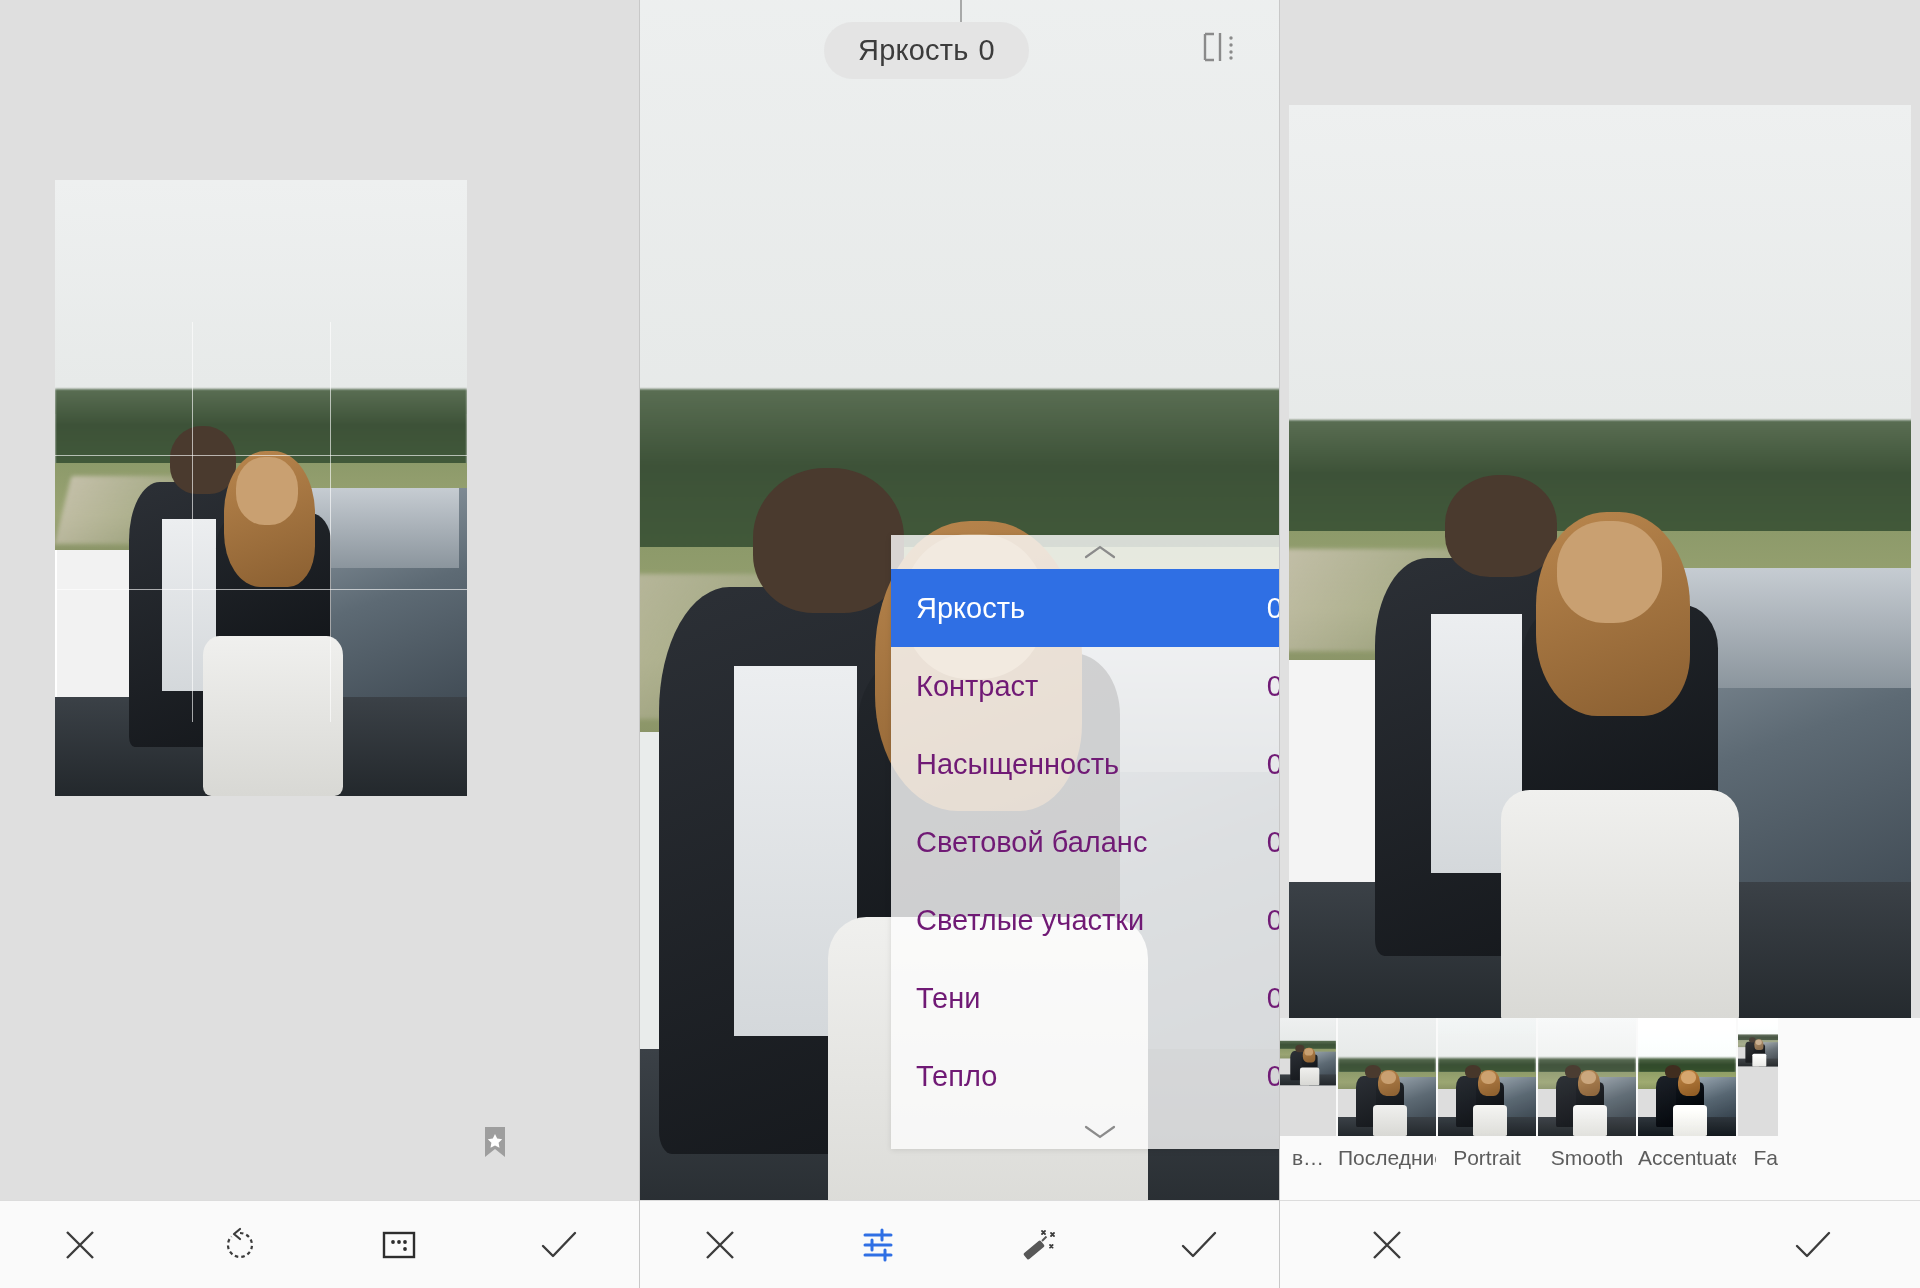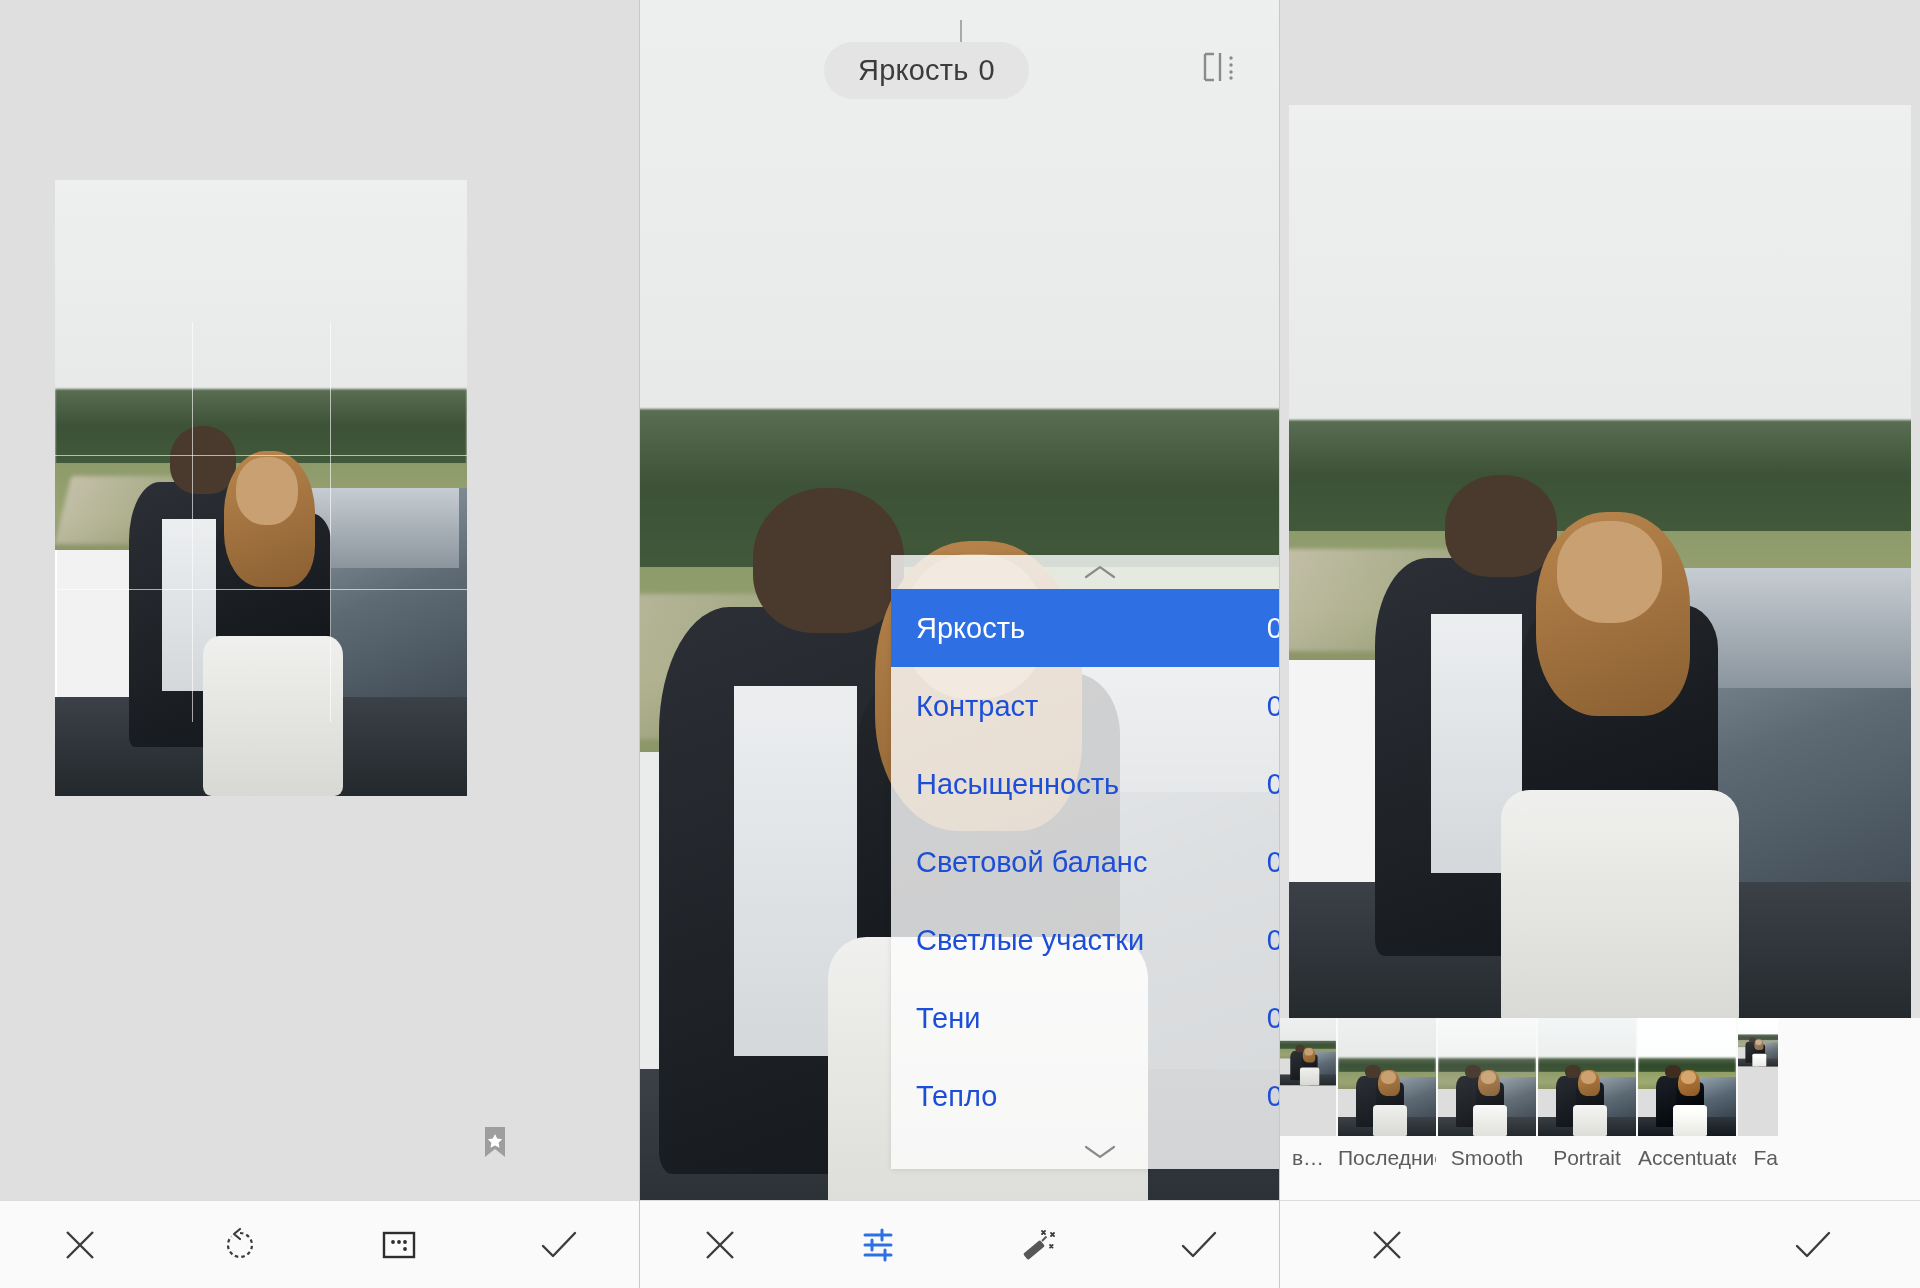--- a/index.html
+++ b/index.html
@@ -75,41 +75,41 @@
   .crop-box .gl { position: absolute; background: rgba(255,255,255,.62); }
   .crop-box .gv1 { left: 33.33%; top:0; width: 1px; height: 100%; }
   .crop-box .gv2 { left: 66.66%; top:0; width: 1px; height: 100%; }
   .crop-box .gh1 { top: 33.33%; left:0; height: 1px; width: 100%; }
   .crop-box .gh2 { top: 66.66%; left:0; height: 1px; width: 100%; }
 
   .bookmark-badge { position: absolute; width: 30px; height: 34px; }
   .bookmark-badge svg { display:block; width:100%; height:100%; }
 
   
-  .photo-full { position: absolute; left:0; top:0; width: 640px; height: 1200px; margin-top: 20px; }
+  .photo-full { position: absolute; left:0; top:0; width: 640px; height: 1200px; }
   .tooltip-pill {
     position: absolute; left: 184px; top: 22px;
     padding: 12px 34px; border-radius: 34px;
     background: rgba(226,226,226,.82);
     color: #3c3c3c; font-size: 29px; letter-spacing: .2px;
     display: flex; gap: 10px; align-items: baseline;
   }
   .compare-icon { position: absolute; right: 42px; top: 30px; width: 36px; height: 34px; }
   .tick-line { position:absolute; left: 320px; top: 0; width: 2px; height: 22px; background: rgba(130,130,130,.65); }
 
   .tune-menu {
     position: absolute; left: 251px; top: 535px; width: 417px;
     background: rgba(252,252,252,.80);
     box-shadow: 0 1px 6px rgba(0,0,0,.10);
   }
   .menu-chev { height: 34px; display:flex; align-items:center; justify-content:center; }
   .menu-chev svg { display:block; }
   .menu-row {
     height: 78px; display:flex; align-items:center; justify-content: space-between;
-    padding: 0 25px; font-size: 29px; color: #1d4ed8;
+    padding: 0 25px; font-size: 29px; color: #701a75;
   }
   .menu-row.selected { background: #2f6fe4; color: #ffffff; }
   .menu-row .m-val { font-size: 29px; }
 
   
   .c-stage { position: absolute; left:0; top:0; width:640px; height:1030px; background:#e0e0e0; }
   .c-photo { position:absolute; left: 9px; top: 105px; width: 622px; height: 925px; overflow:hidden; background:#f4f4f4; }
   .preset-strip {
     position: absolute; left: 0; bottom: 88px; width: 640px; height: 182px;
     background: #fafafa; display: flex; align-items: flex-start; overflow: hidden;
@@ -387,54 +387,54 @@
               <div class="wom-hair"></div>
               <div class="wom-h"></div>
               <div class="dress"></div>
           </div>
         </div>
         <div class="p-label">Последние…</div>
       </div>
 
       <div class="preset-item">
         <div class="thumb">
-          <div class="photo mini" style="width:98px;height:118px;filter:saturate(.85) brightness(1.04);">
-            <div class="sky"></div>
-              <div class="trees"></div>
-              <div class="field"></div>
-              <div class="car"></div>
-            <div class="ground"></div>
-              <div class="man-b"></div>
-              <div class="wom-b"></div>
-            <div class="man-h"></div>
-              <div class="wom-hair"></div>
-              <div class="wom-h"></div>
-              <div class="dress"></div>
-          </div>
-        </div>
-        <div class="p-label">Smooth</div>
+          <div class="photo mini" style="width:98px;height:118px;filter:contrast(1.05);">
+            <div class="sky"></div>
+              <div class="trees"></div>
+              <div class="field"></div>
+              <div class="car"></div>
+            <div class="ground"></div>
+              <div class="man-b"></div>
+              <div class="wom-b"></div>
+            <div class="man-h"></div>
+              <div class="wom-hair"></div>
+              <div class="wom-h"></div>
+              <div class="dress"></div>
+          </div>
+        </div>
+        <div class="p-label">Portrait</div>
       </div>
 
       <div class="preset-item">
         <div class="thumb">
-          <div class="photo mini" style="width:98px;height:118px;filter:contrast(1.05);">
-            <div class="sky"></div>
-              <div class="trees"></div>
-              <div class="field"></div>
-              <div class="car"></div>
-            <div class="ground"></div>
-              <div class="man-b"></div>
-              <div class="wom-b"></div>
-            <div class="man-h"></div>
-              <div class="wom-hair"></div>
-              <div class="wom-h"></div>
-              <div class="dress"></div>
-          </div>
-        </div>
-        <div class="p-label">Portrait</div>
+          <div class="photo mini" style="width:98px;height:118px;filter:saturate(.85) brightness(1.04);">
+            <div class="sky"></div>
+              <div class="trees"></div>
+              <div class="field"></div>
+              <div class="car"></div>
+            <div class="ground"></div>
+              <div class="man-b"></div>
+              <div class="wom-b"></div>
+            <div class="man-h"></div>
+              <div class="wom-hair"></div>
+              <div class="wom-h"></div>
+              <div class="dress"></div>
+          </div>
+        </div>
+        <div class="p-label">Smooth</div>
       </div>
 
 
       <div class="preset-item">
         <div class="thumb">
           <div class="photo mini" style="width:98px;height:118px;filter:contrast(1.18);">
             <div class="sky"></div>
               <div class="trees"></div>
               <div class="field"></div>
               <div class="car"></div>

